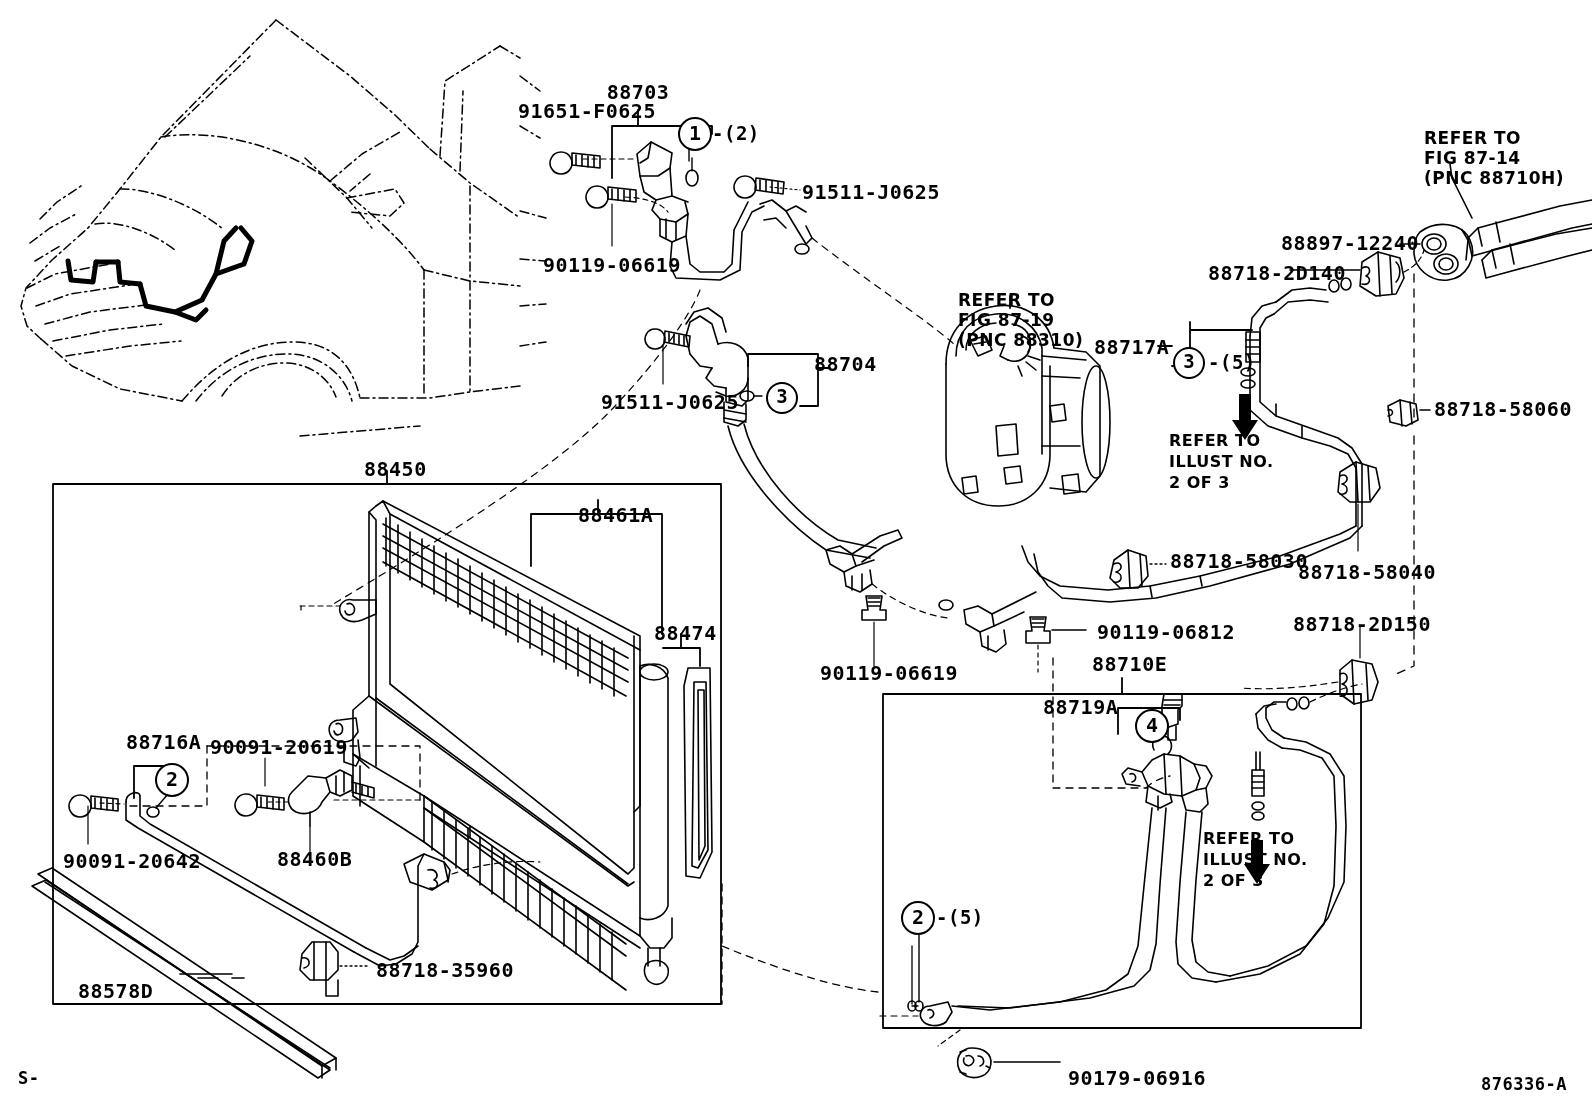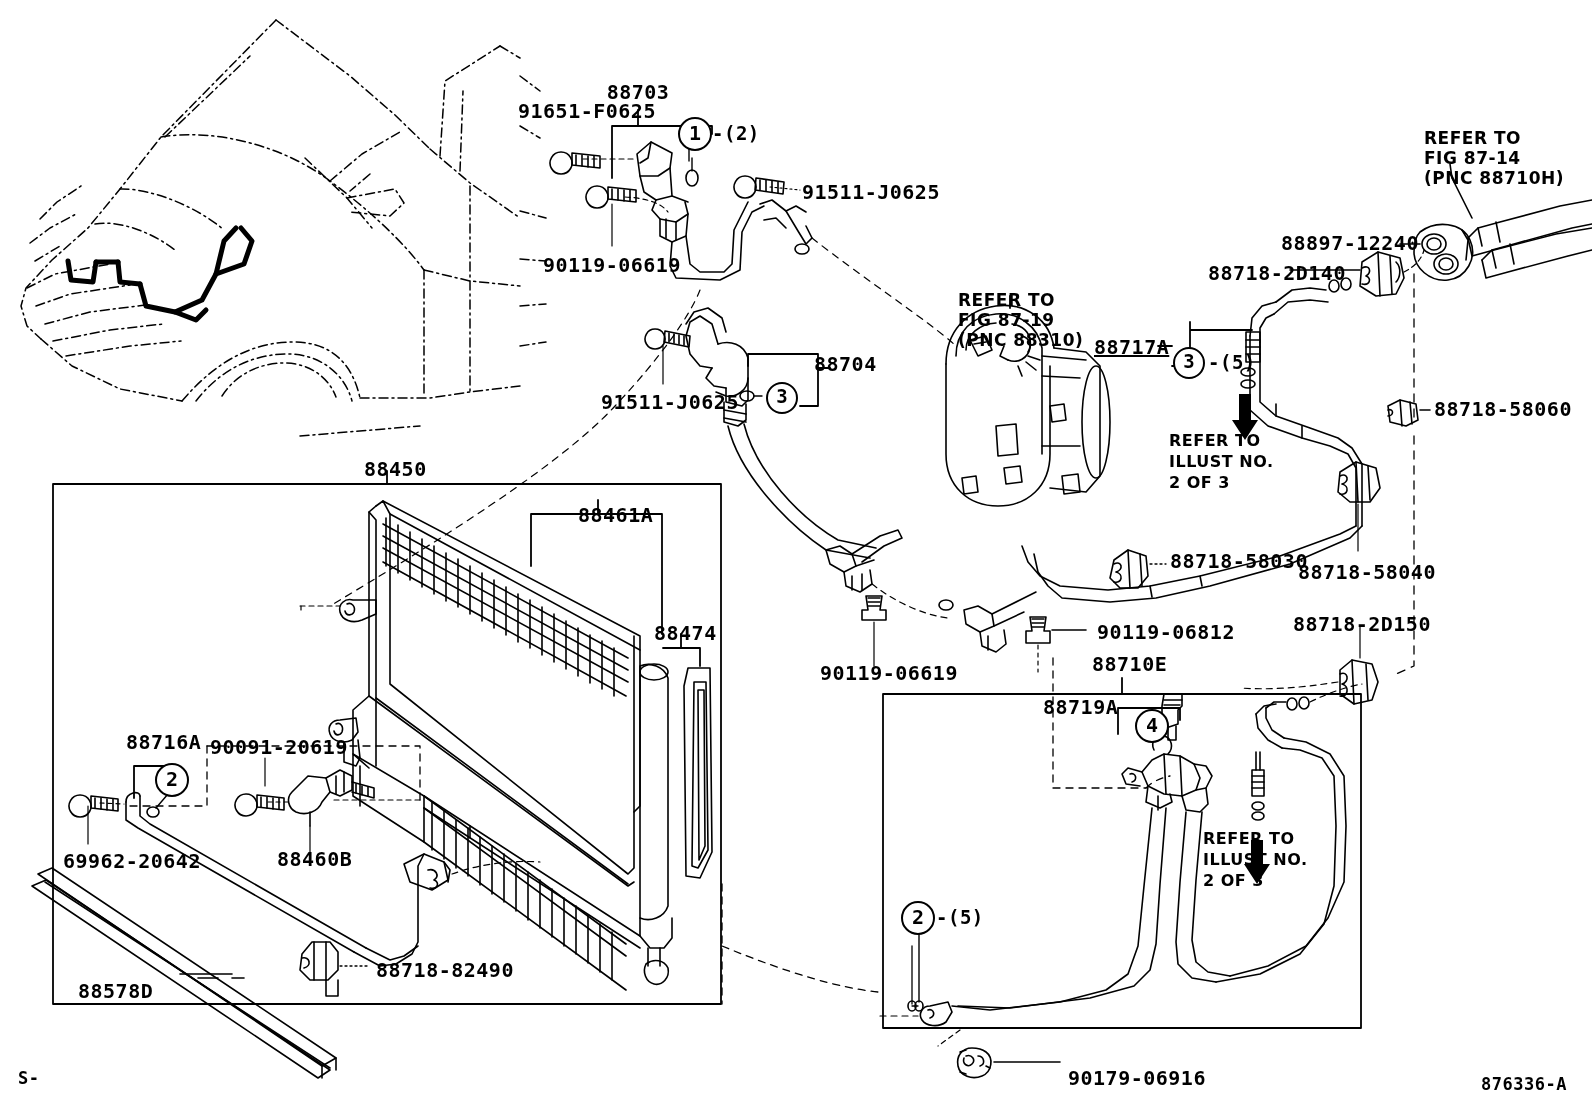--- a/index.html
+++ b/index.html
@@ -518,44 +518,44 @@
   <div>(PNC 88310)</div>
 </div>
 <div class="lbl refer" style="left:1424px;top:122px;">
   <div>REFER TO</div>
   <div>FIG 87-14</div>
   <div>(PNC 88710H)</div>
 </div>
 
 <div class="lbl pn" style="left:1281px;top:225px;">88897-12240</div>
 <div class="lbl pn" style="left:1208px;top:255px;">88718-2D140</div>
-<div class="lbl pn" style="left:1094px;top:329px;text-decoration:underline;">88717A</div>
+<div class="lbl pn" style="left:1094px;top:329px;">88717A</div>
 <div class="cnum sm" style="left:1173px;top:341px;">3</div>
 <div class="lbl qty" style="left:1208px;top:345px;">-(5)</div>
 <div class="lbl refer2" style="left:1169px;top:424px;">
   <div>REFER TO</div>
   <div>ILLUST NO.</div>
   <div>2 OF 3</div>
 </div>
 <div class="lbl pn" style="left:1434px;top:391px;">88718-58060</div>
 <div class="lbl pn" style="left:1170px;top:543px;">88718-58030</div>
 <div class="lbl pn" style="left:1298px;top:554px;">88718-58040</div>
 <div class="lbl pn" style="left:1293px;top:606px;">88718-2D150</div>
 <div class="lbl pn" style="left:1089px;top:614px;margin-left:8px;">90119-06812</div>
 <div class="lbl pn" style="left:820px;top:655px;">90119-06619</div>
 
 <div class="lbl pn" style="left:364px;top:451px;">88450</div>
 <div class="lbl pn" style="left:578px;top:497px;">88461A</div>
 <div class="lbl pn" style="left:654px;top:615px;">88474</div>
 <div class="lbl pn" style="left:126px;top:724px;">88716A</div>
 <div class="cnum" style="left:155px;top:757px;">2</div>
 <div class="lbl pn" style="left:210px;top:729px;">90091-20619</div>
-<div class="lbl pn" style="left:63px;top:843px;">69962-20642</div>
+<div class="lbl pn" style="left:63px;top:843px;">90091-20642</div>
 <div class="lbl pn" style="left:277px;top:841px;">88460B</div>
-<div class="lbl pn" style="left:376px;top:952px;">88718-82490</div>
+<div class="lbl pn" style="left:376px;top:952px;">88718-35960</div>
 <div class="lbl pn" style="left:78px;top:973px;">88578D</div>
 
 <div class="lbl pn" style="left:1083px;top:646px;margin-left:9px;">88710E</div>
 <div class="lbl pn" style="left:1043px;top:689px;">88719A</div>
 <div class="cnum" style="left:1135px;top:703px;">4</div>
 <div class="cnum" style="left:901px;top:895px;">2</div>
 <div class="lbl qty" style="left:936px;top:900px;">-(5)</div>
 <div class="lbl refer2" style="left:1203px;top:822px;">
   <div>REFER TO</div>
   <div>ILLUST NO.</div>

